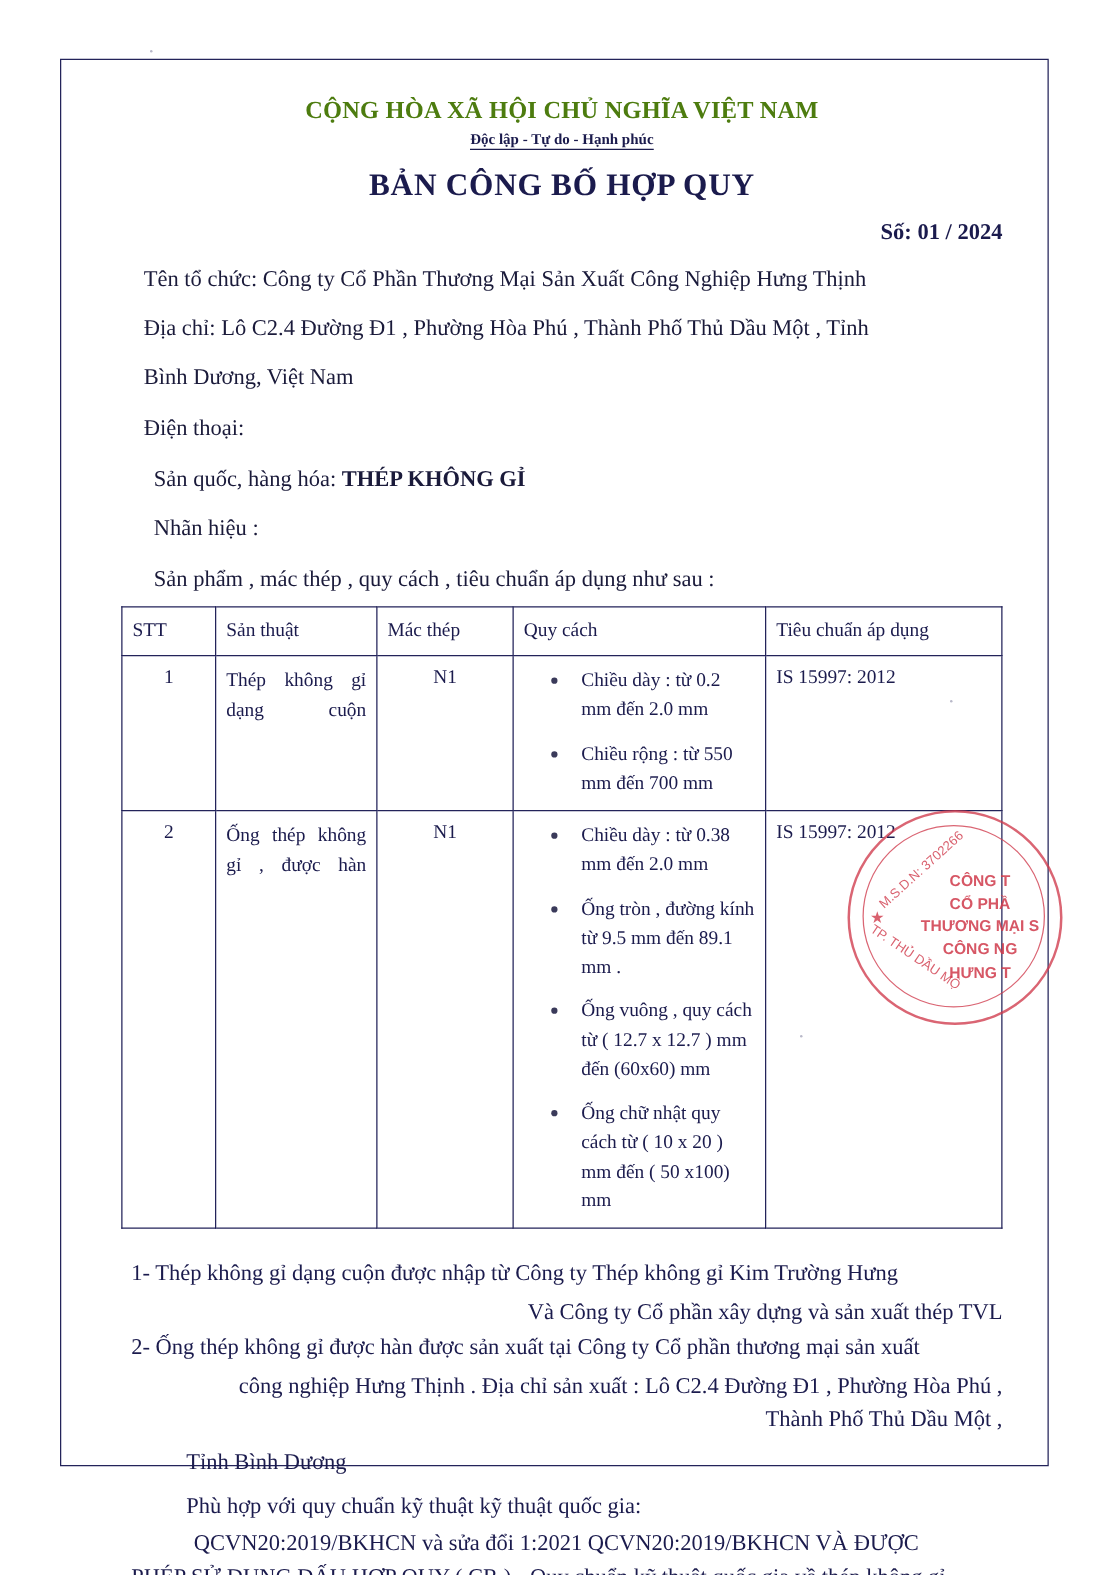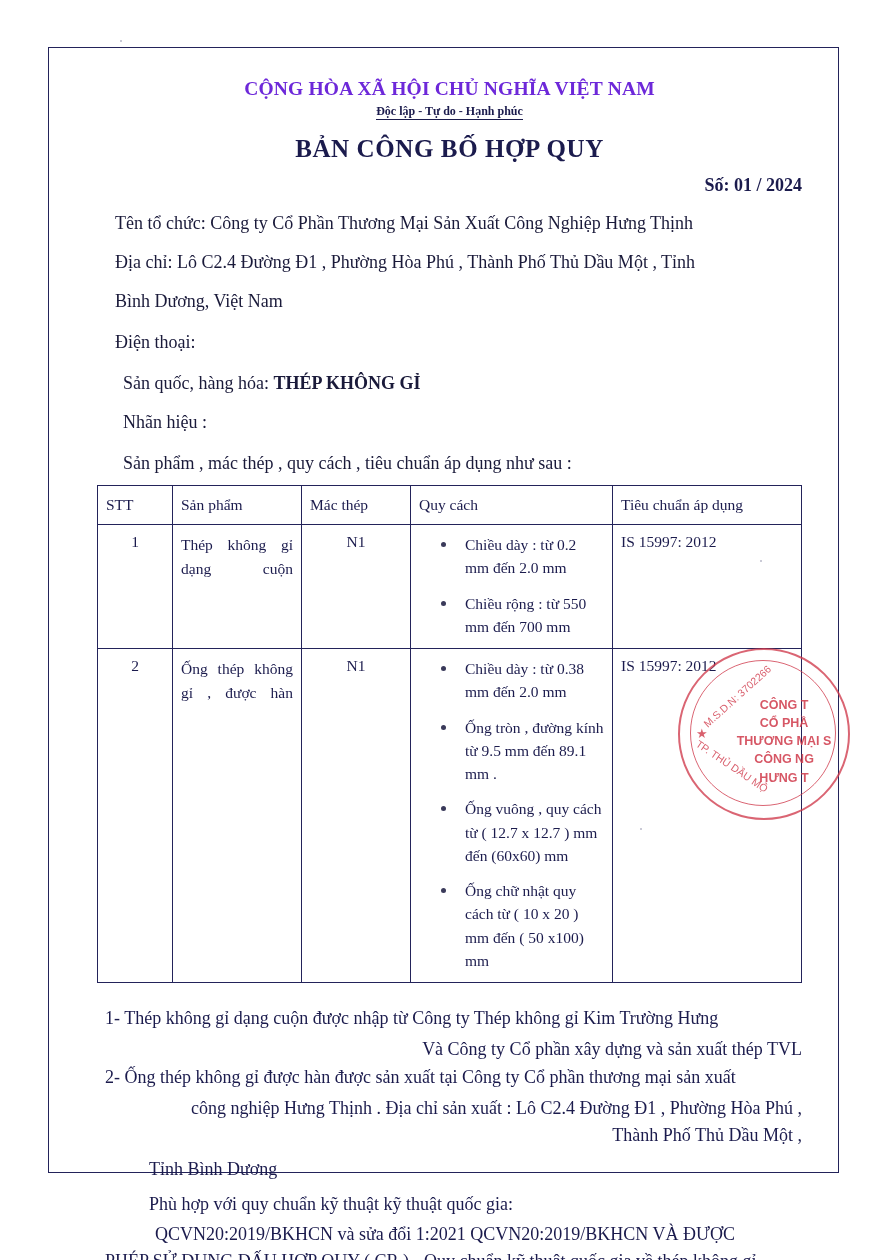--- a/index.html
+++ b/index.html
@@ -31,21 +31,21 @@
     width: 100%;
     padding: 20px 36px 10px 48px;
     box-sizing: border-box;
   }
   .nation-title {
     text-align: center;
     font-weight: bold;
     font-size: 19.5px;
     letter-spacing: 0.2px;
     margin-top: 10px;
-    color: #6d28d9;
+    color: #4d7c0f;
   }
   .nation-sub {
     text-align: center;
     font-weight: bold;
     font-size: 12px;
     margin-top: 4px;
     color: #1b1b4d;
   }
   .nation-sub span {
     border-bottom: 1.4px solid #1b1b4d;
@@ -272,21 +272,21 @@
     </div>
 
     <div class="field-line indent2">
       <span>Sản phẩm , mác thép , quy cách , tiêu chuẩn áp dụng như sau :</span>
     </div>
 
     <table class="spec">
       <thead>
         <tr>
           <th class="col-stt">STT</th>
-          <th class="col-prod">Sản phẩm</th>
+          <th class="col-prod">Sản thuật</th>
           <th class="col-grade">Mác thép</th>
           <th class="col-spec">Quy cách</th>
           <th class="col-std">Tiêu chuẩn áp dụng</th>
         </tr>
       </thead>
       <tbody>
         <tr>
           <td class="c-stt">1</td>
           <td class="c-prod">Thép không gỉ dạng cuộn</td>
           <td class="c-grade">N1</td>

